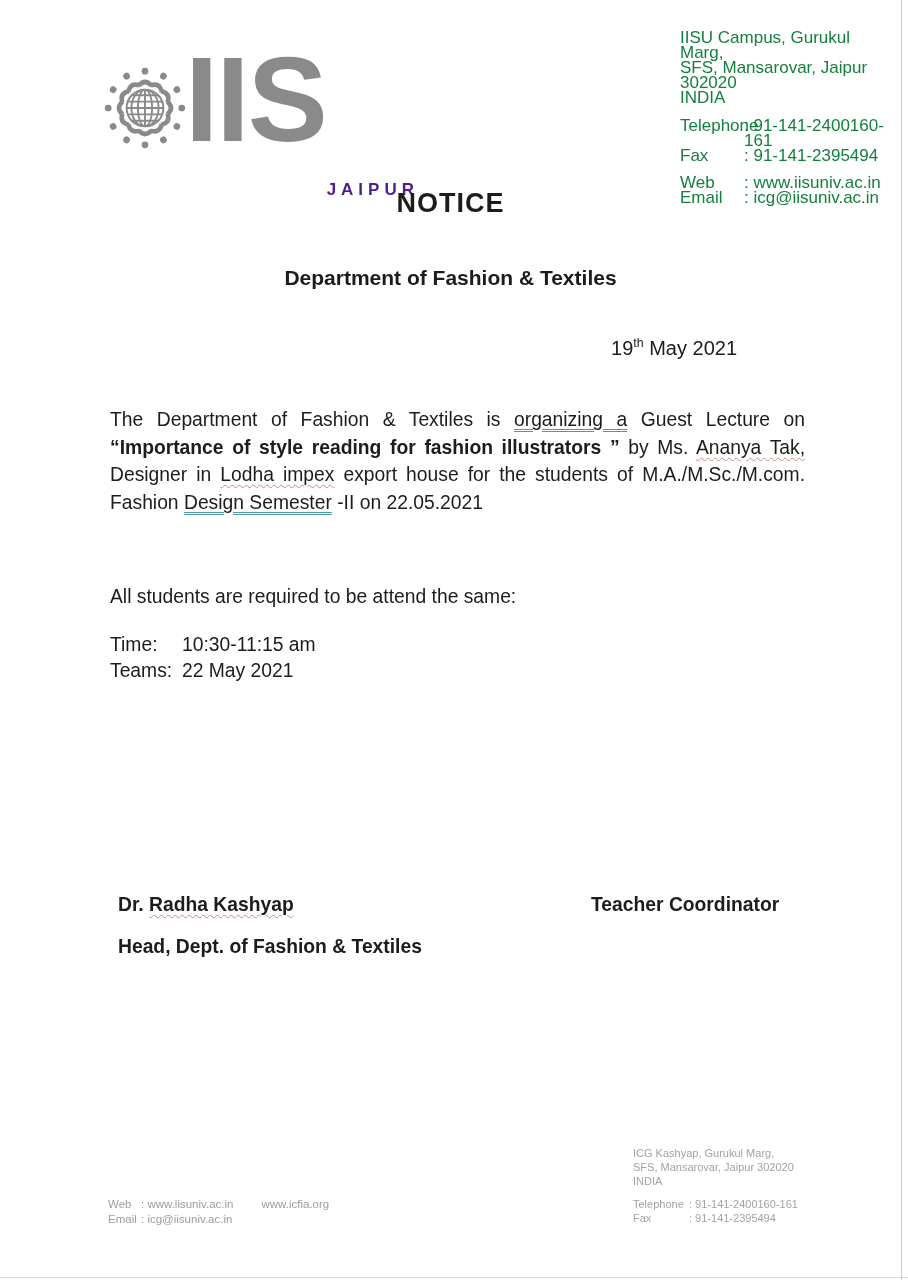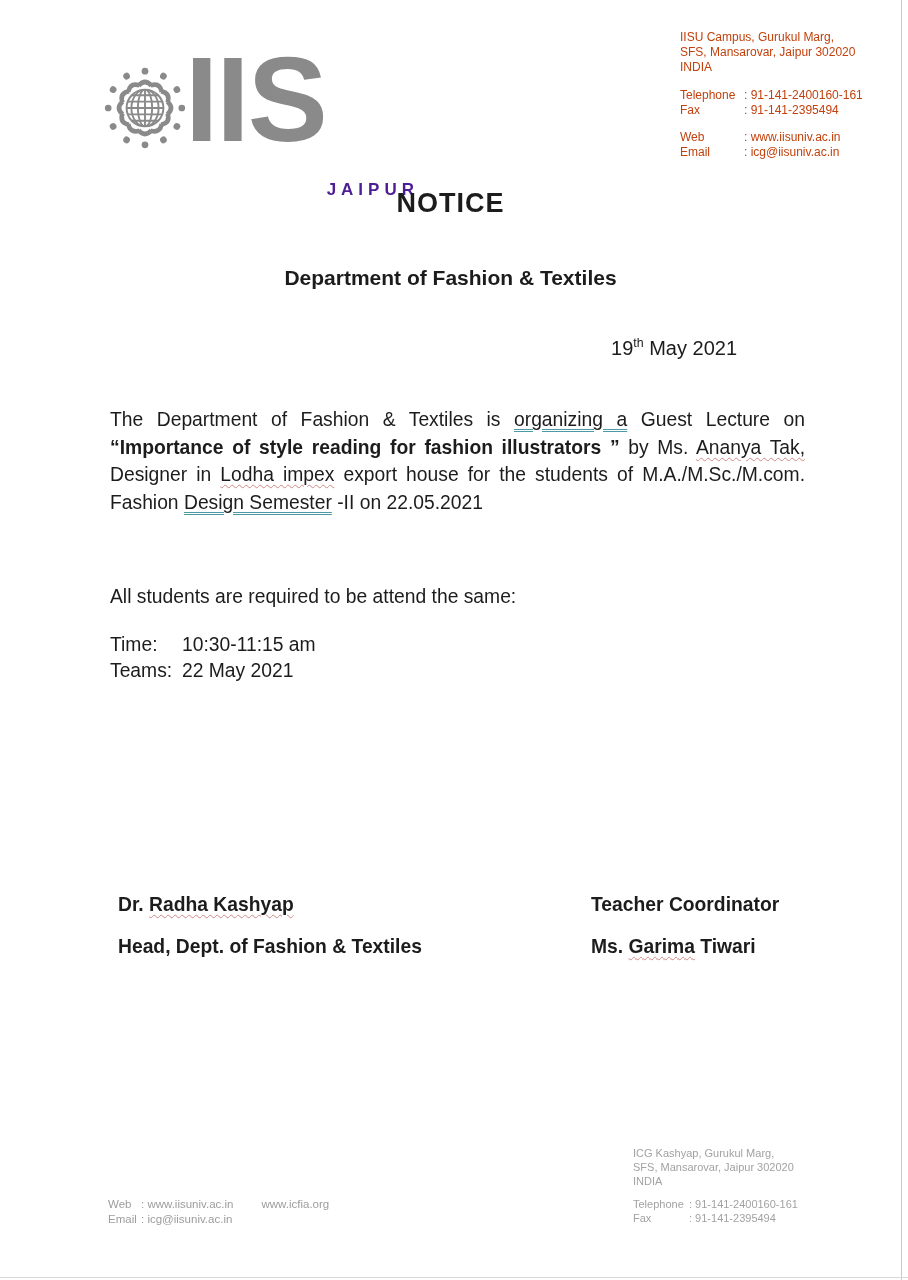--- a/index.html
+++ b/index.html
@@ -21,21 +21,21 @@
     position:absolute; left:90px; top:-22px; font-weight:bold;
     font-size:120px; line-height:normal; letter-spacing:-2px; color:#8a8a8a;
   }
   .deemed-row { position:absolute; left:0px; top:98px; white-space:nowrap; color:#8a8a8a; }
   .deemed-small { font-size:20px; }
   .deemed-univ { font-size:29px; font-weight:bold; letter-spacing:0.5px; }
   .jaipur { position:absolute; left:150px; top:128px; width:174px; text-align:right;
             font-size:17px; font-weight:bold; letter-spacing:5px; color:#4c1d95; }
 
   
-  .hdr-contact { left:680px; top:30px; width:215px; font-size:12px; line-height:15px; color:#c2410c; }
+  .hdr-contact { left:680px; top:30px; width:215px; font-size:17px; line-height:15px; color:#15803d; }
   .crow { display:flex; }
   .clabel { width:64px; flex:none; }
   .gap13 { height:13px; } .gap12 { height:12px; }
 
   .ftr-contact { left:633px; top:1146px; width:230px; font-size:11px; line-height:14px; color:#a2a2a2; }
   .ftr-contact .clabel { width:56px; }
   .gap9 { height:9px; }
 
   .ftr-left { left:108px; top:1197px; font-size:11.5px; line-height:15px; color:#9d9d9d; }
   .ftr-left .clabel { width:33px; }
@@ -191,21 +191,20 @@
     </div>
 </div>
 
 <div class="abs signatures serif">
   <div class="sig-row">
     <div><span>Dr. </span><span class="sp">Radha Kashyap</span></div>
     <div>Teacher Coordinator</div>
   </div>
   <div class="sig-row sig-row2">
     <div>Head, Dept. of Fashion &amp; Textiles</div>
-    <div><span>Ms. </span><span class="sp">Garima</span><span> Tiwari</span></div>
   </div>
 </div>
 
 <div class="abs ftr-contact">
   <div>ICG Kashyap, Gurukul Marg,</div>
   <div>SFS, Mansarovar, Jaipur 302020</div>
   <div>INDIA</div>
   <div class="gap9"></div>
   <div class="crow">
       <span class="clabel">Telephone</span>

